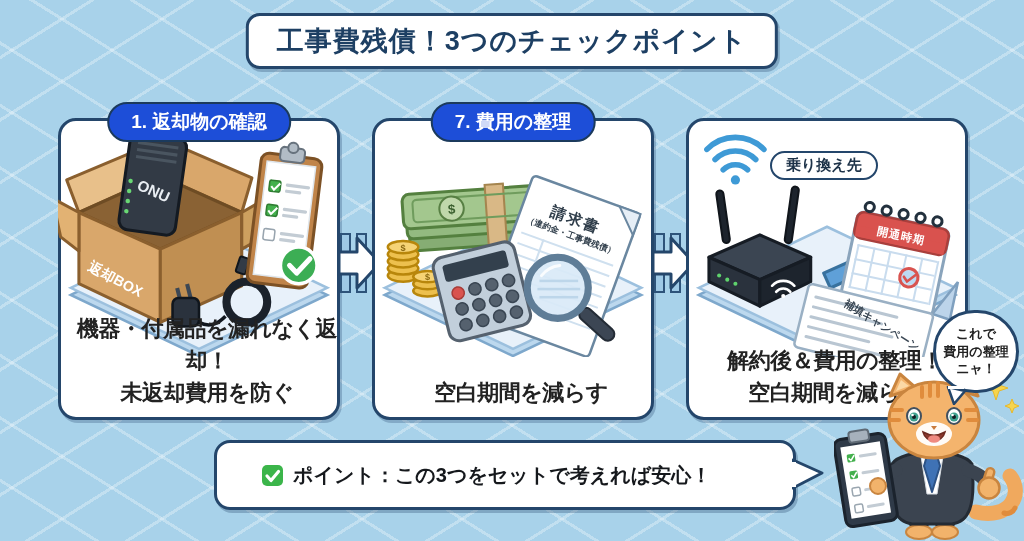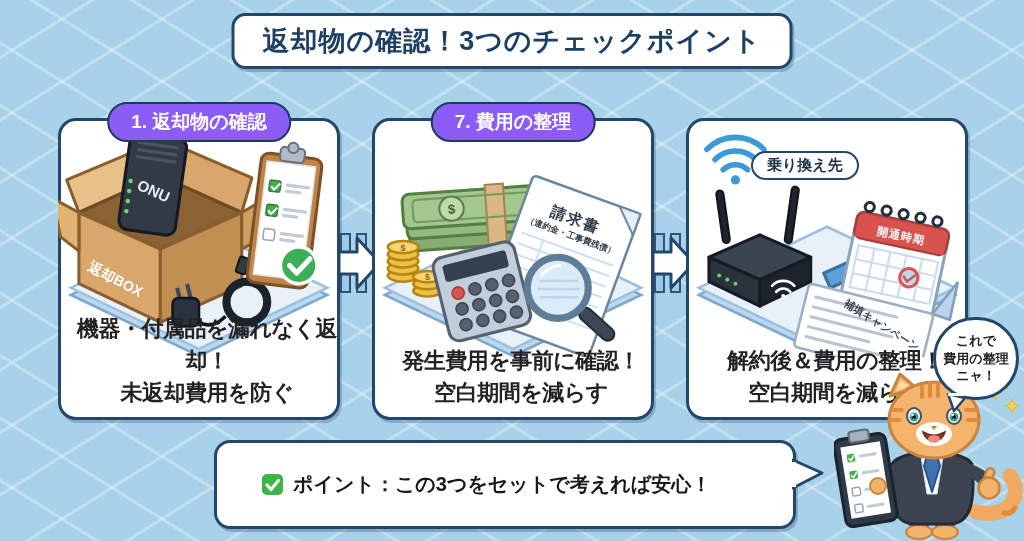--- a/index.html
+++ b/index.html
@@ -18,60 +18,60 @@
     padding:7px 28px;font-size:27px;font-weight:bold;color:#1d3f63;
     letter-spacing:1px;white-space:nowrap;box-shadow:2px 3px 0 rgba(36,70,107,.30);z-index:2;
   }
   .panel{
     position:absolute;top:118px;width:282px;height:302px;background:#fff;
     border:3px solid #24466b;border-radius:18px;box-sizing:border-box;
     box-shadow:2px 3px 0 rgba(36,70,107,.28);z-index:1;
   }
   .panel-header{
     position:absolute;top:-19px;left:50%;transform:translateX(-50%);
-    background:#8b5cf6;color:#fff;font-weight:bold;font-size:19px;
+    background:#1d4ed8;color:#fff;font-weight:bold;font-size:19px;
     padding:5px 22px;border-radius:20px;border:2.5px solid #1b3a5c;
     white-space:nowrap;z-index:3;
   }
   .illus{position:absolute;top:6px;left:-3px;}
   .caption{
     position:absolute;bottom:8px;width:100%;text-align:center;
     font-weight:bold;font-size:22px;color:#222;line-height:1.45;letter-spacing:-0.5px;margin-left:8px;
   }
   .flow-arrow{position:absolute;top:232px;z-index:1;}
   .pill-label{
-    position:absolute;left:62px;top:30px;background:#fff;border:2.5px solid #24466b;
+    position:absolute;left:81px;top:30px;background:#fff;border:2.5px solid #24466b;
     border-radius:999px;padding:3px 14px;font-size:15px;font-weight:bold;color:#1d3248;
     white-space:nowrap;z-index:2;
   }
   .summary-box{
-    position:absolute;left:214px;top:440px;width:582px;height:89px;background:#fff;
+    position:absolute;left:214px;top:440px;width:582px;height:70px;background:#fff;
     border:3px solid #24466b;border-radius:16px;box-sizing:border-box;
     display:flex;flex-direction:column;justify-content:center;gap:5px;
     padding-left:44px;box-shadow:2px 3px 0 rgba(36,70,107,.30);z-index:2;
   }
   .summary-row{display:flex;align-items:center;gap:9px;font-size:20px;font-weight:bold;color:#15181c;white-space:nowrap;}
   .summary-tail{position:absolute;left:792px;top:456px;z-index:3;}
   .bubble{
-    position:absolute;left:933px;top:317px;width:86px;height:83px;background:#fff;
+    position:absolute;left:933px;top:310px;width:86px;height:83px;background:#fff;
     border:3px solid #24466b;border-radius:44px;box-sizing:border-box;
     display:flex;flex-direction:column;align-items:center;justify-content:center;
     text-align:center;font-size:13px;font-weight:bold;color:#222;line-height:1.35;z-index:6;
   }
   .bubble-tail{position:absolute;left:9px;bottom:-15px;}
   .cat{position:absolute;left:834px;top:372px;z-index:5;}
   svg text{font-family:"Liberation Sans","DejaVu Sans",sans-serif;}
 </style>
 </head>
 <body>
 
 <div class="stage">
 
   <div class="title-banner">
-    <span>返却物の確認！3つのチェックポイント</span>
+    <span>工事費残債！3つのチェックポイント</span>
   </div>
 
   <div class="panel" style="left:58px;">
     <div class="panel-header">
       <span>1. 返却物の確認</span>
     </div>
     <svg class="illus" width="282" height="230" viewBox="0 0 276 226">
       <g>
         <polygon points="12,165 138,105 264,165 138,225" fill="#bcd8ee" stroke="#7ea8cc" stroke-width="2.5"></polygon>
         <polygon points="12,158 138,98 264,158 138,218" fill="#e8f1fa" stroke="#9cc0de" stroke-width="2.5"></polygon>
@@ -205,21 +205,20 @@
       <g>
         <rect x="204" y="176" width="42" height="13" rx="6.5" fill="#3c4654" stroke="#242c36" stroke-width="2" transform="rotate(42 208 182)"></rect>
         <circle cx="182" cy="158" r="30" fill="#d9e9f7" fill-opacity="0.92" stroke="#5f7d97" stroke-width="7"></circle>
         <rect x="164" y="150" width="38" height="2.5" fill="#bdd6ea"></rect>
         <rect x="162" y="158" width="42" height="2.5" fill="#bdd6ea"></rect>
         <rect x="164" y="166" width="38" height="2.5" fill="#bdd6ea"></rect>
         <path d="M166,146 q7,-9 18,-10" stroke="#ffffff" stroke-width="3" fill="none" stroke-linecap="round" opacity="0.85"></path>
       </g>
     </svg>
     <div class="caption">
-      <div>発生費用を事前に確認！</div>
       <div>空白期間を減らす</div>
     </div>
   </div>
 
   <svg class="flow-arrow" style="left:651px;" width="46" height="62" viewBox="0 0 46 62">
     <rect x="4" y="2" width="9" height="58" fill="#9ec9e6" stroke="#2d537a" stroke-width="2"></rect>
     <rect x="20" y="2" width="9" height="58" fill="#9ec9e6" stroke="#2d537a" stroke-width="2"></rect>
     <polygon points="2,20 20,20 20,6 43,31 20,56 20,42 2,42" fill="#ffffff" stroke="#24466b" stroke-width="3" stroke-linejoin="round"></polygon>
   </svg>
 

